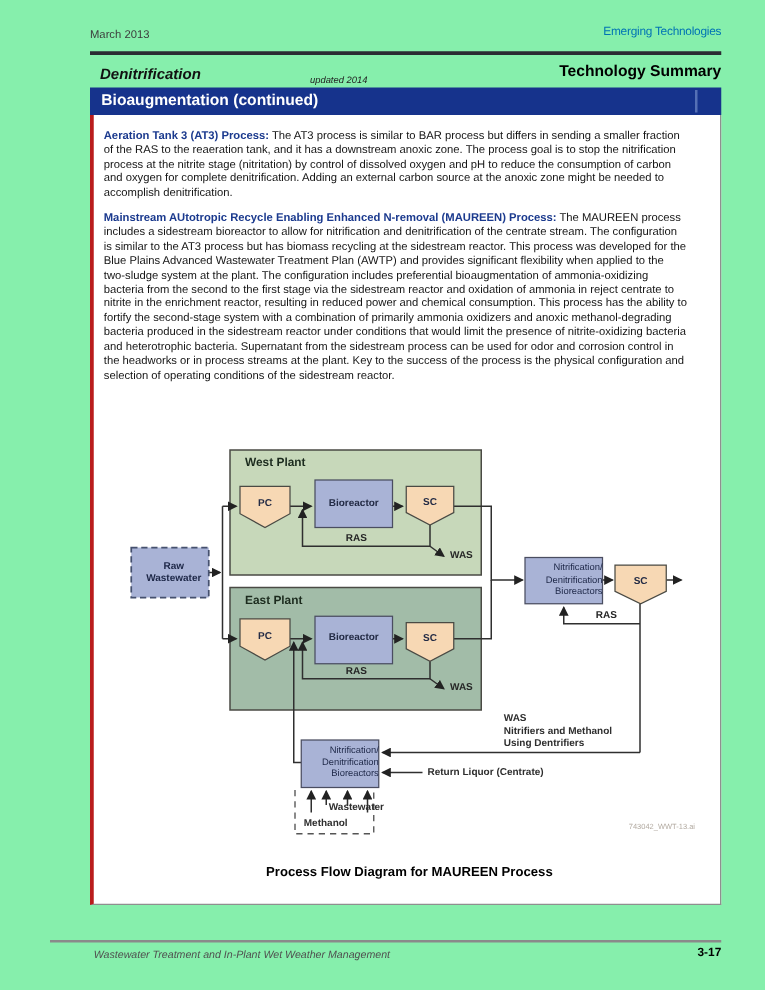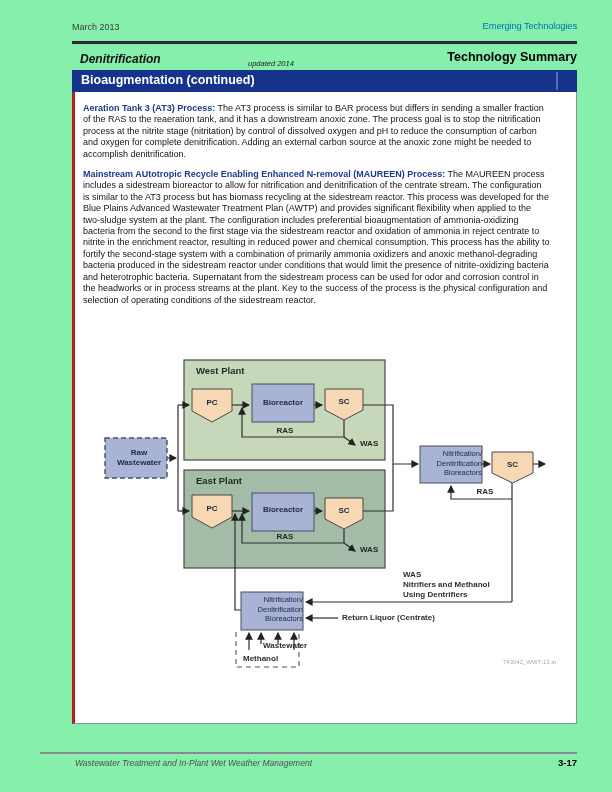--- a/index.html
+++ b/index.html
@@ -172,19 +172,20 @@
 Denitrification
 Bioreactors</div>
 
       <div class="dl note" style="left:267px;top:261px;">Return Liquor (Centrate)</div>
       <div class="dl note" style="left:188px;top:289px;">Wastewater</div>
       <div class="dl note" style="left:168px;top:302px;">Methanol</div>
 
       <div class="dl file-ref" style="left:409px;top:307px;width:72px;">743042_WWT-13.ai</div>
     </div>
 
+    <div class="caption">Process Flow Diagram for MAUREEN Process</div>
   </div>
 
   <div class="abs footer-rule"></div>
   <div class="abs footer-left">Wastewater Treatment and In-Plant Wet Weather Management</div>
   <div class="abs footer-page">3-17</div>
 
 </div>
 
 </body></html>

